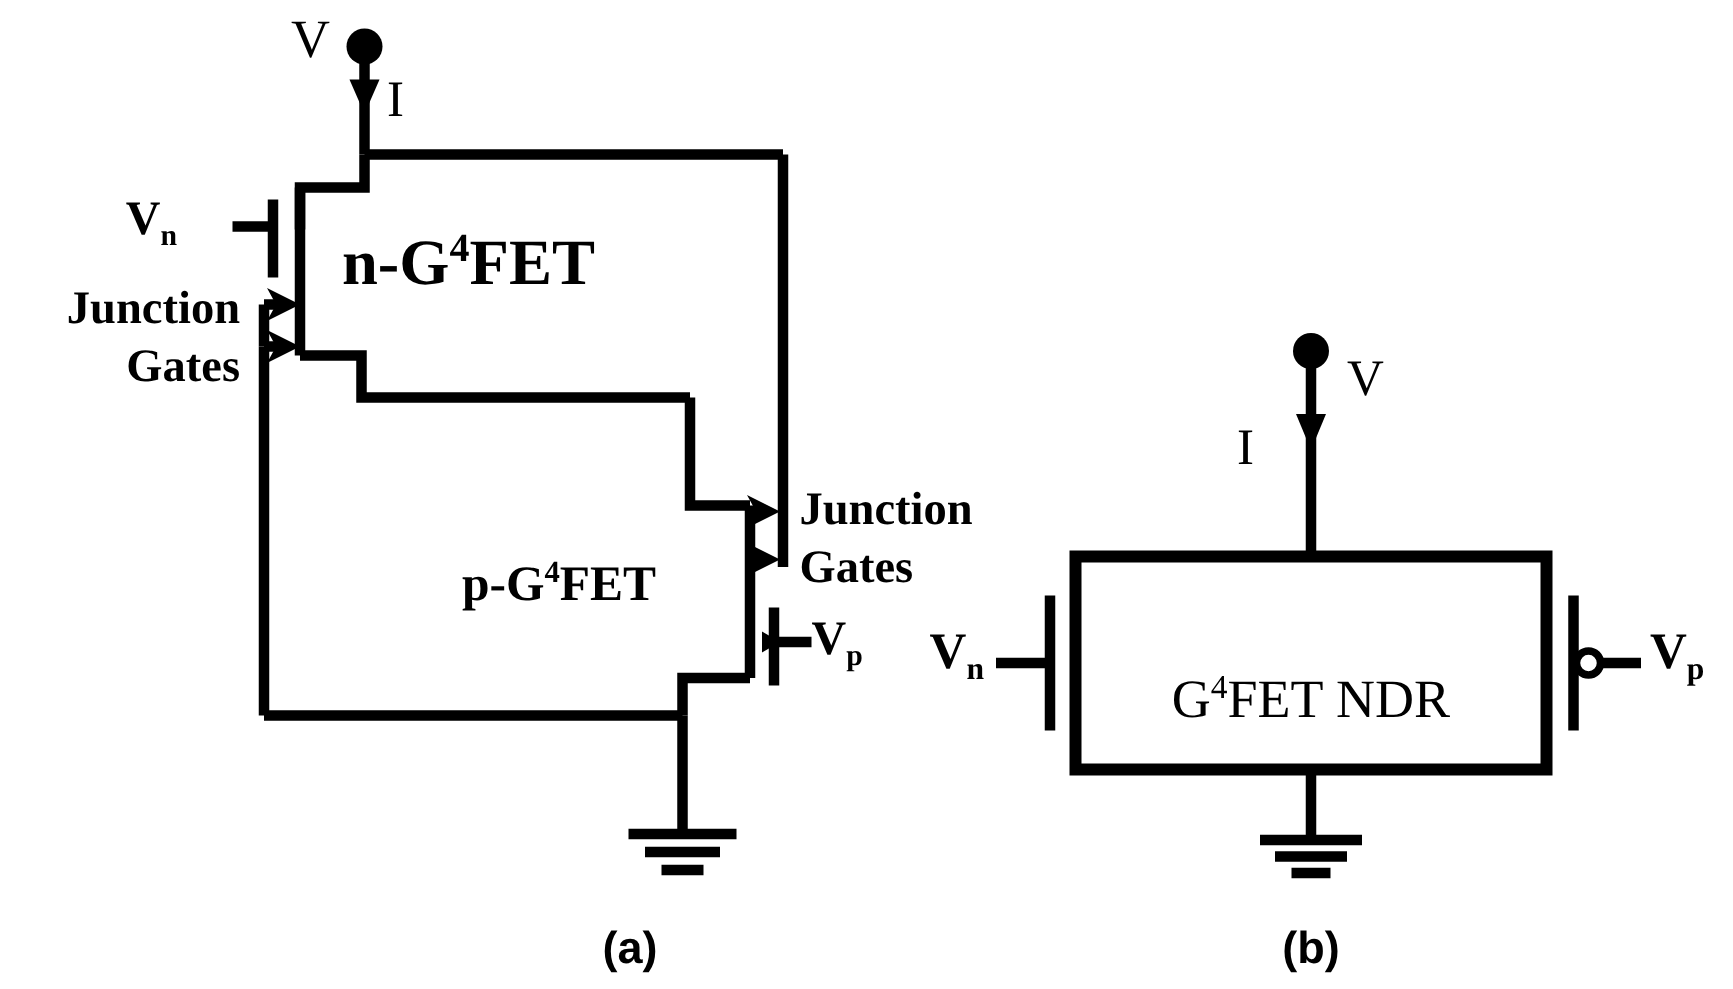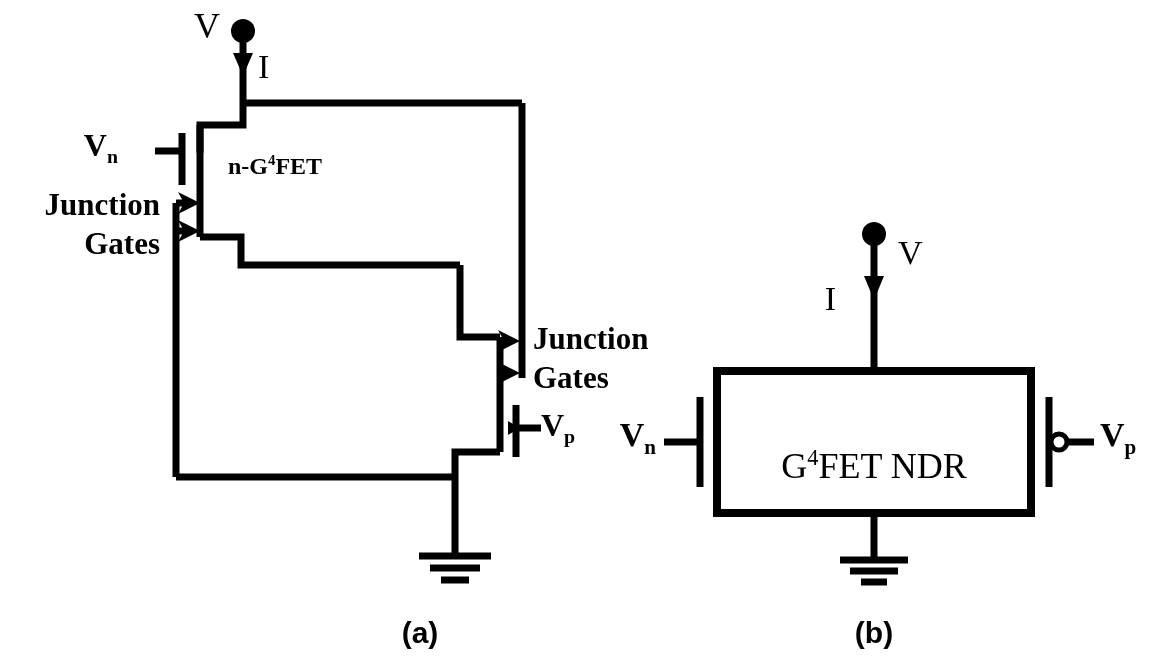--- a/index.html
+++ b/index.html
@@ -176,24 +176,27 @@
 
   <div class="lbl lbl-plain" style="left:258px; top:50px; font-size:34px;">I</div>
 
   <div class="lbl t-right" style="left:40px; top:129px; width:78px; font-size:32px;">
     <span>V</span><sub>n</sub>
   </div>
 
   <div class="lbl t-right" style="left:0px; top:189px; width:160px; font-size:31px;">Junction</div>
   <div class="lbl t-right" style="left:0px; top:228px; width:160px; font-size:31px;">Gates</div>
 
-  <div class="lbl" style="left:228px; top:154px; font-size:24px;">
+  <div class="lbl" style="left:228px; top:154px; font-size:43px;">
     <span>n-G</span><sup>4</sup><span>FET</span>
   </div>
 
+  <div class="lbl" style="left:308px; top:374px; font-size:33px;">
+    <span>p-G</span><sup>4</sup><span>FET</span>
+  </div>
 
   <div class="lbl" style="left:533px; top:323px; font-size:31px;">Junction</div>
   <div class="lbl" style="left:533px; top:362px; font-size:31px;">Gates</div>
 
   <div class="lbl" style="left:541px; top:409px; font-size:32px;">
     <span>V</span><sub>p</sub>
   </div>
 
   <div class="panel-cap t-center" style="left:370px; top:592px; width:100px; font-size:30px;">(a)</div>
 

